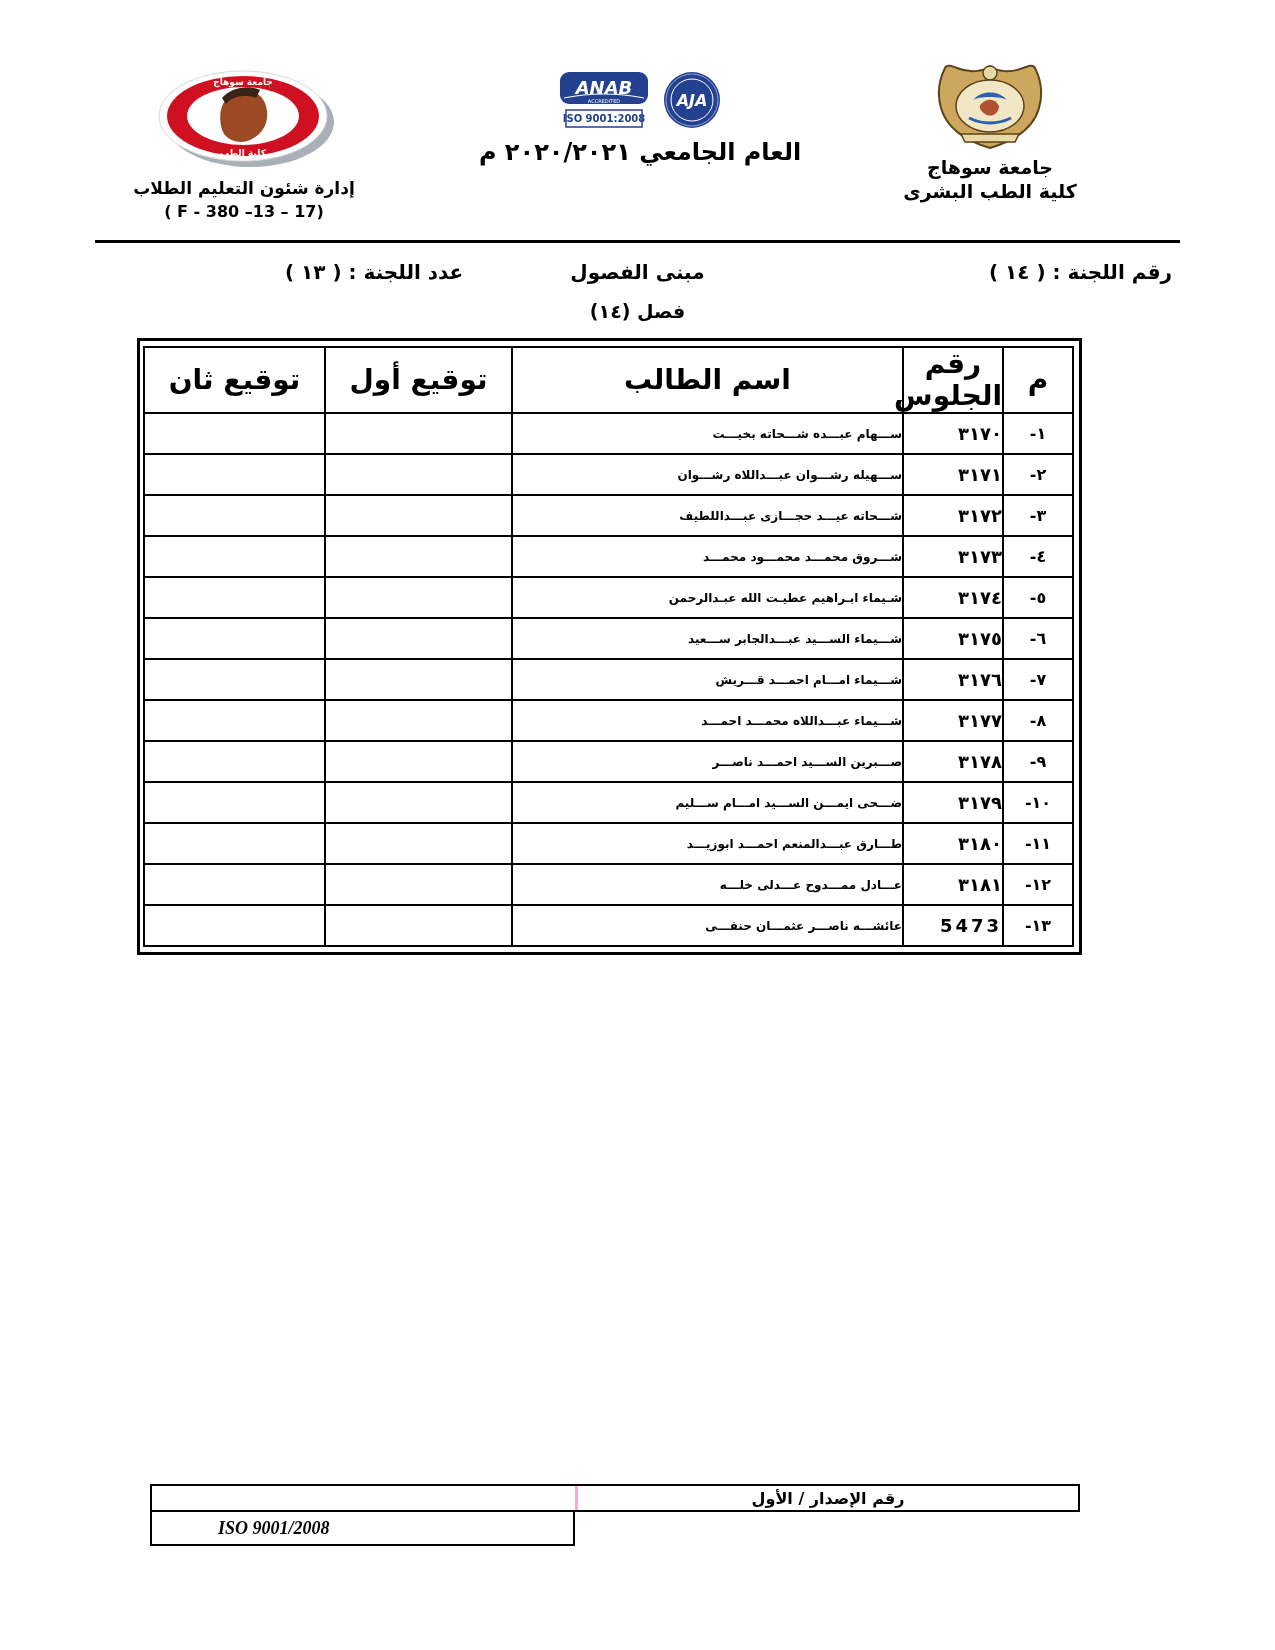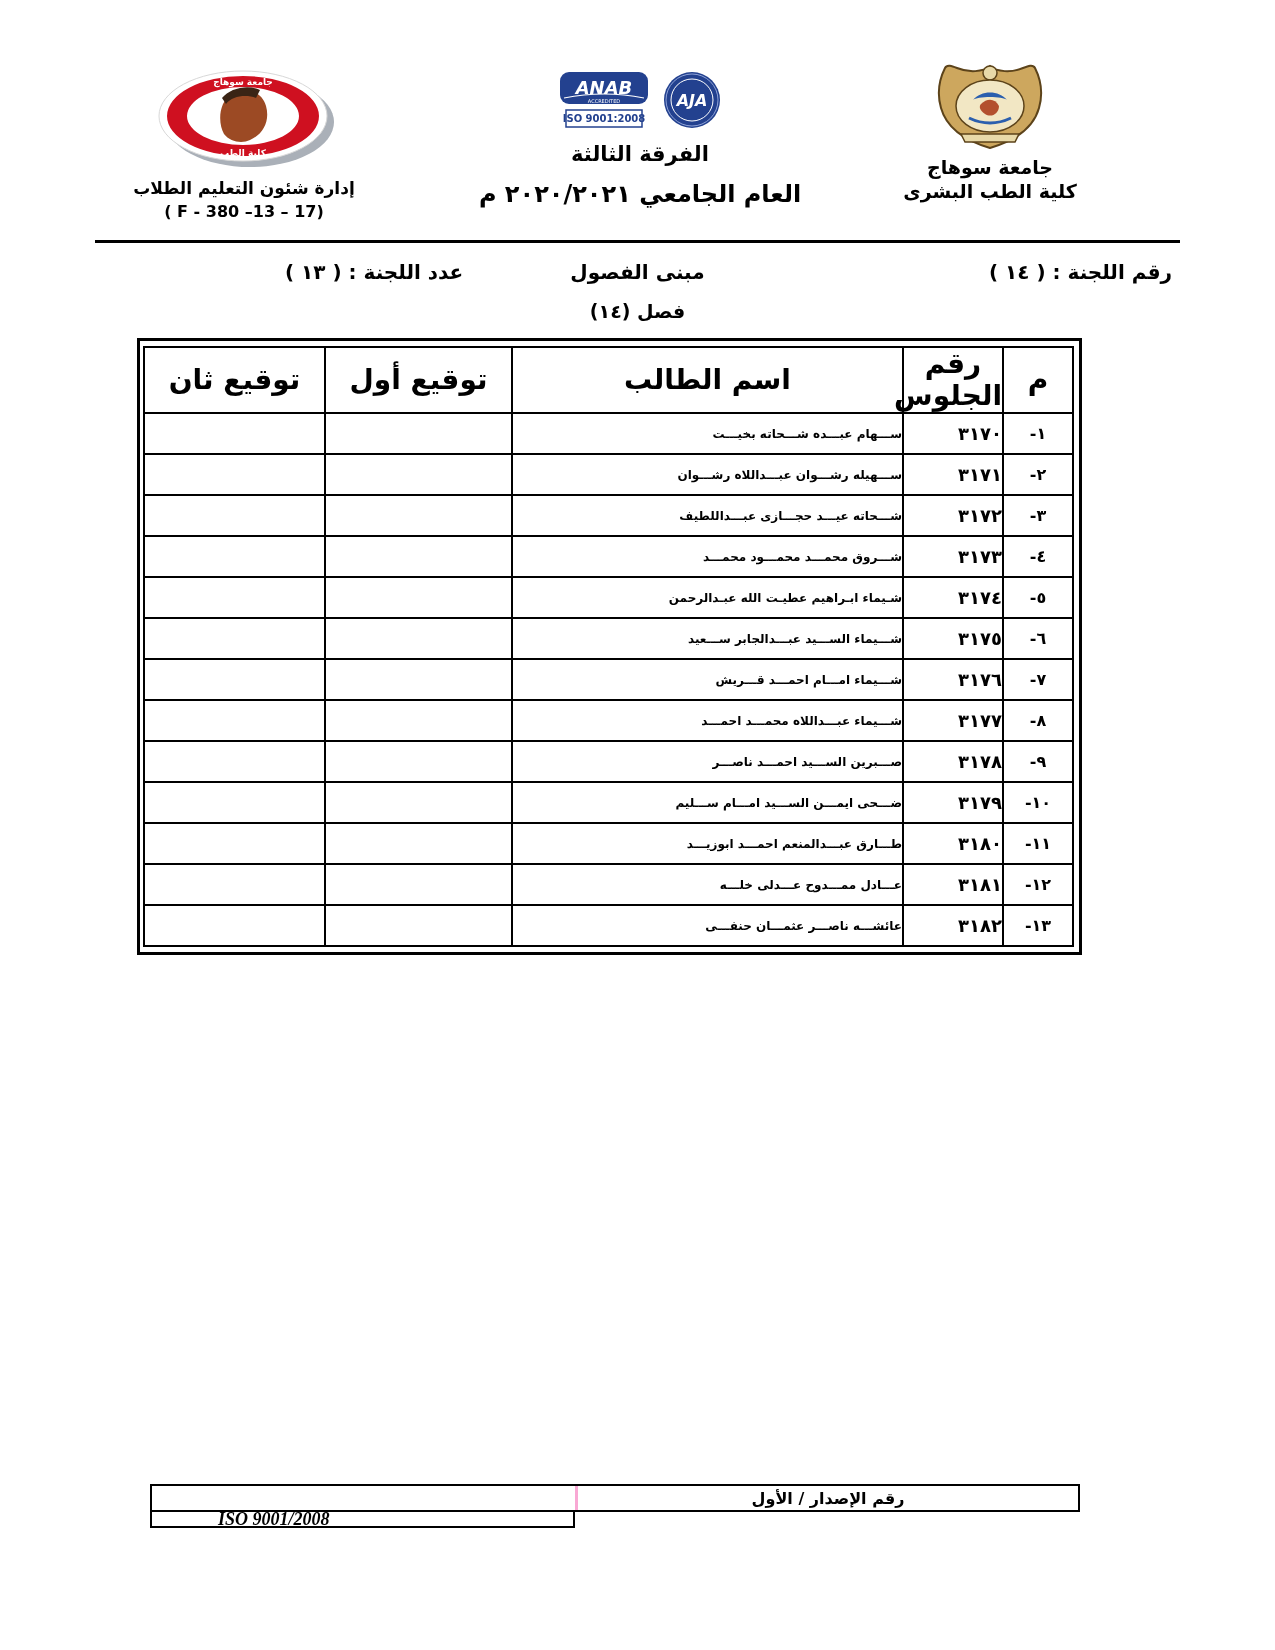--- a/index.html
+++ b/index.html
@@ -13,21 +13,21 @@
 
   
   .hdr-right { position: absolute; top: 60px; left: 868px; width: 244px; text-align: center; }
   .hdr-right svg { display: block; margin: 0 auto; }
   .univ-name { font-size: 19px; font-weight: bold; margin-top: 4px; }
   .fac-name  { font-size: 19px; font-weight: bold; margin-top: 2px; }
 
   .hdr-center { position: absolute; top: 70px; left: 450px; width: 380px; text-align: center; }
   .logo-row { display: flex; justify-content: center; align-items: flex-start; gap: 8px; direction: ltr; }
   .grade-line { font-size: 21px; font-weight: bold; margin-top: 10px; }
-  .year-line  { font-size: 24px; font-weight: bold; margin-top: 14px; }
+  .year-line  { font-size: 24px; font-weight: bold; margin-top: 6px; }
 
   .hdr-left { position: absolute; top: 64px; left: 118px; width: 252px; text-align: center; }
   .hdr-left svg { display: block; margin: 0 auto; }
   .dept-line { font-size: 17px; font-weight: bold; margin-top: 8px; }
   .form-code { font-size: 16px; font-weight: bold; direction: ltr; margin-top: 4px; }
 
   .top-rule { position: absolute; top: 240px; left: 95px; width: 1085px; height: 3px; background: #000; }
 
   
   .committee { position: absolute; top: 254px; left: 95px; width: 1085px; height: 86px; font-weight: bold; }
@@ -49,21 +49,21 @@
   tbody td { height: 41px; }
   td.c-idx  { text-align: center; font-weight: bold; font-size: 16px; }
   td.c-seat { text-align: right; font-weight: bold; font-size: 18px; letter-spacing: 3px; }
   td.c-name { text-align: right; font-weight: bold; font-size: 12px; white-space: nowrap; overflow: hidden; }
 
   
   .footer { position: absolute; top: 1484px; left: 150px; width: 930px; font-weight: bold; font-size: 16px; direction: rtl; }
   .f-row { display: flex; border: 2px solid #000; height: 28px; }
   .f-cell-no   { flex: 0 0 503px; display: flex; align-items: center; justify-content: center; border-left: 3px solid #f9a8d4; }
   .f-cell-date { flex: 1; display: flex; align-items: center; justify-content: center; }
-  .f-row2 { position: absolute; left: 0; top: 28px; width: 425px; height: 16px; border: 2px solid #000; border-top: none;
+  .f-row2 { position: absolute; left: 0; top: 28px; width: 425px; height: 34px; border: 2px solid #000; border-top: none;
             display: flex; align-items: center; direction: ltr; }
   .iso-label { font-family: "Liberation Serif", serif; font-style: italic; font-weight: bold; font-size: 18px; direction: ltr; margin-left: 66px; }
 </style>
 </head>
 <body>
 
 <div class="page">
 
   <div class="hdr-right">
     <svg width="122" height="92" viewBox="0 0 122 92">
@@ -89,21 +89,20 @@
         <rect x="10" y="40" width="76" height="17" fill="#ffffff" stroke="#23418f" stroke-width="1.5"></rect>
         <text x="48" y="52" font-size="10" font-weight="bold" fill="#23418f" text-anchor="middle" font-family="DejaVu Sans">ISO 9001:2008</text>
       </svg>
       <svg width="64" height="62" viewBox="0 0 64 62">
         <circle cx="32" cy="30" r="28" fill="#23418f"></circle>
         <circle cx="32" cy="30" r="21" fill="none" stroke="#ffffff" stroke-width="1"></circle>
         <circle cx="32" cy="30" r="26" fill="none" stroke="#8fa3d8" stroke-width="1"></circle>
         <text x="32" y="36" font-size="16" font-weight="bold" font-style="italic" fill="#ffffff" text-anchor="middle" font-family="DejaVu Sans">AJA</text>
       </svg>
     </div>
-    <div class="grade-line">الفرقة الثالثة</div>
     <div class="year-line">العام الجامعي ٢٠٢٠/٢٠٢١ م</div>
   </div>
 
   <div class="hdr-left">
     <svg width="185" height="106" viewBox="0 0 185 106">
       <ellipse cx="98" cy="58" rx="84" ry="45" fill="#aab0b8"></ellipse>
       <ellipse cx="91" cy="52" rx="84" ry="45" fill="#ffffff" stroke="#d8d8d8"></ellipse>
       <path d="M15 52 a76 40 0 1 0 152 0 a76 40 0 1 0 -152 0 Z M35 52 a56 29 0 1 1 112 0 a56 29 0 1 1 -112 0 Z" fill="#cf1020" fill-rule="evenodd"></path>
       <path d="M80 30 C95 22 110 28 114 42 C118 56 112 70 98 76 C90 80 78 78 72 70 C66 60 66 38 80 30 Z" fill="#9c4a24"></path>
       <path d="M70 34 C78 24 96 20 108 26 L104 34 C94 30 80 32 74 40 Z" fill="#3a2415"></path>
@@ -221,21 +220,21 @@
           </tr>
           <tr>
             <td class="c-idx">١٢-</td>
             <td class="c-seat">٣١٨١</td>
             <td class="c-name">عـــادل ممـــدوح عـــدلى خلـــه</td>
             <td class="c-sig1"></td>
             <td class="c-sig2"></td>
           </tr>
           <tr>
             <td class="c-idx">١٣-</td>
-            <td class="c-seat">٣١٨٢</td>
+            <td class="c-seat">5473</td>
             <td class="c-name">عائشـــه ناصـــر عثمـــان حنفـــى</td>
             <td class="c-sig1"></td>
             <td class="c-sig2"></td>
           </tr>
         </tbody>
     </table>
   </div>
 
   <div class="footer">
     <div class="f-row">

